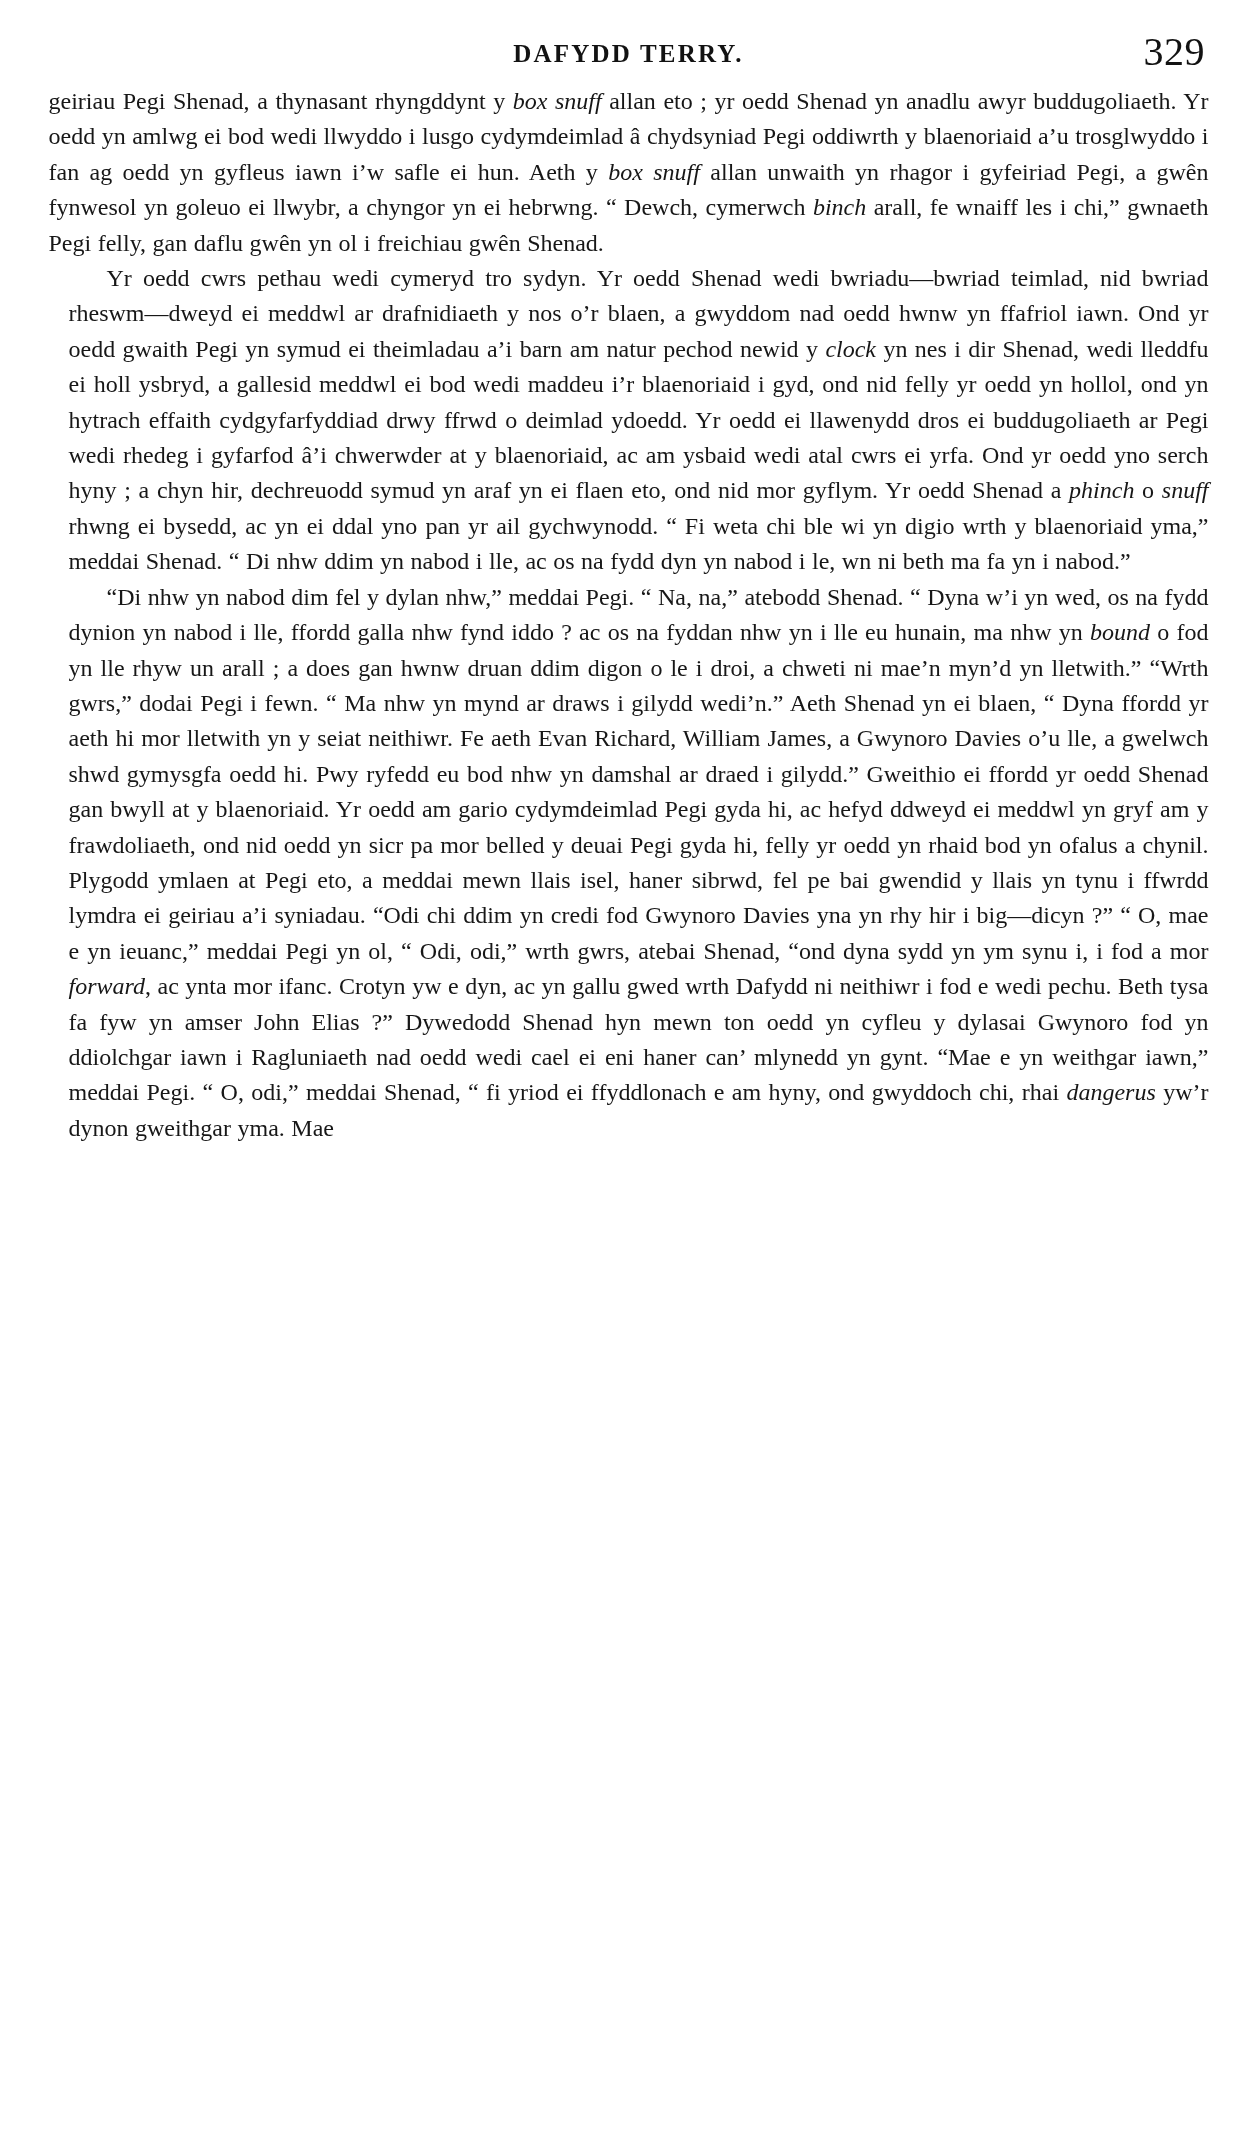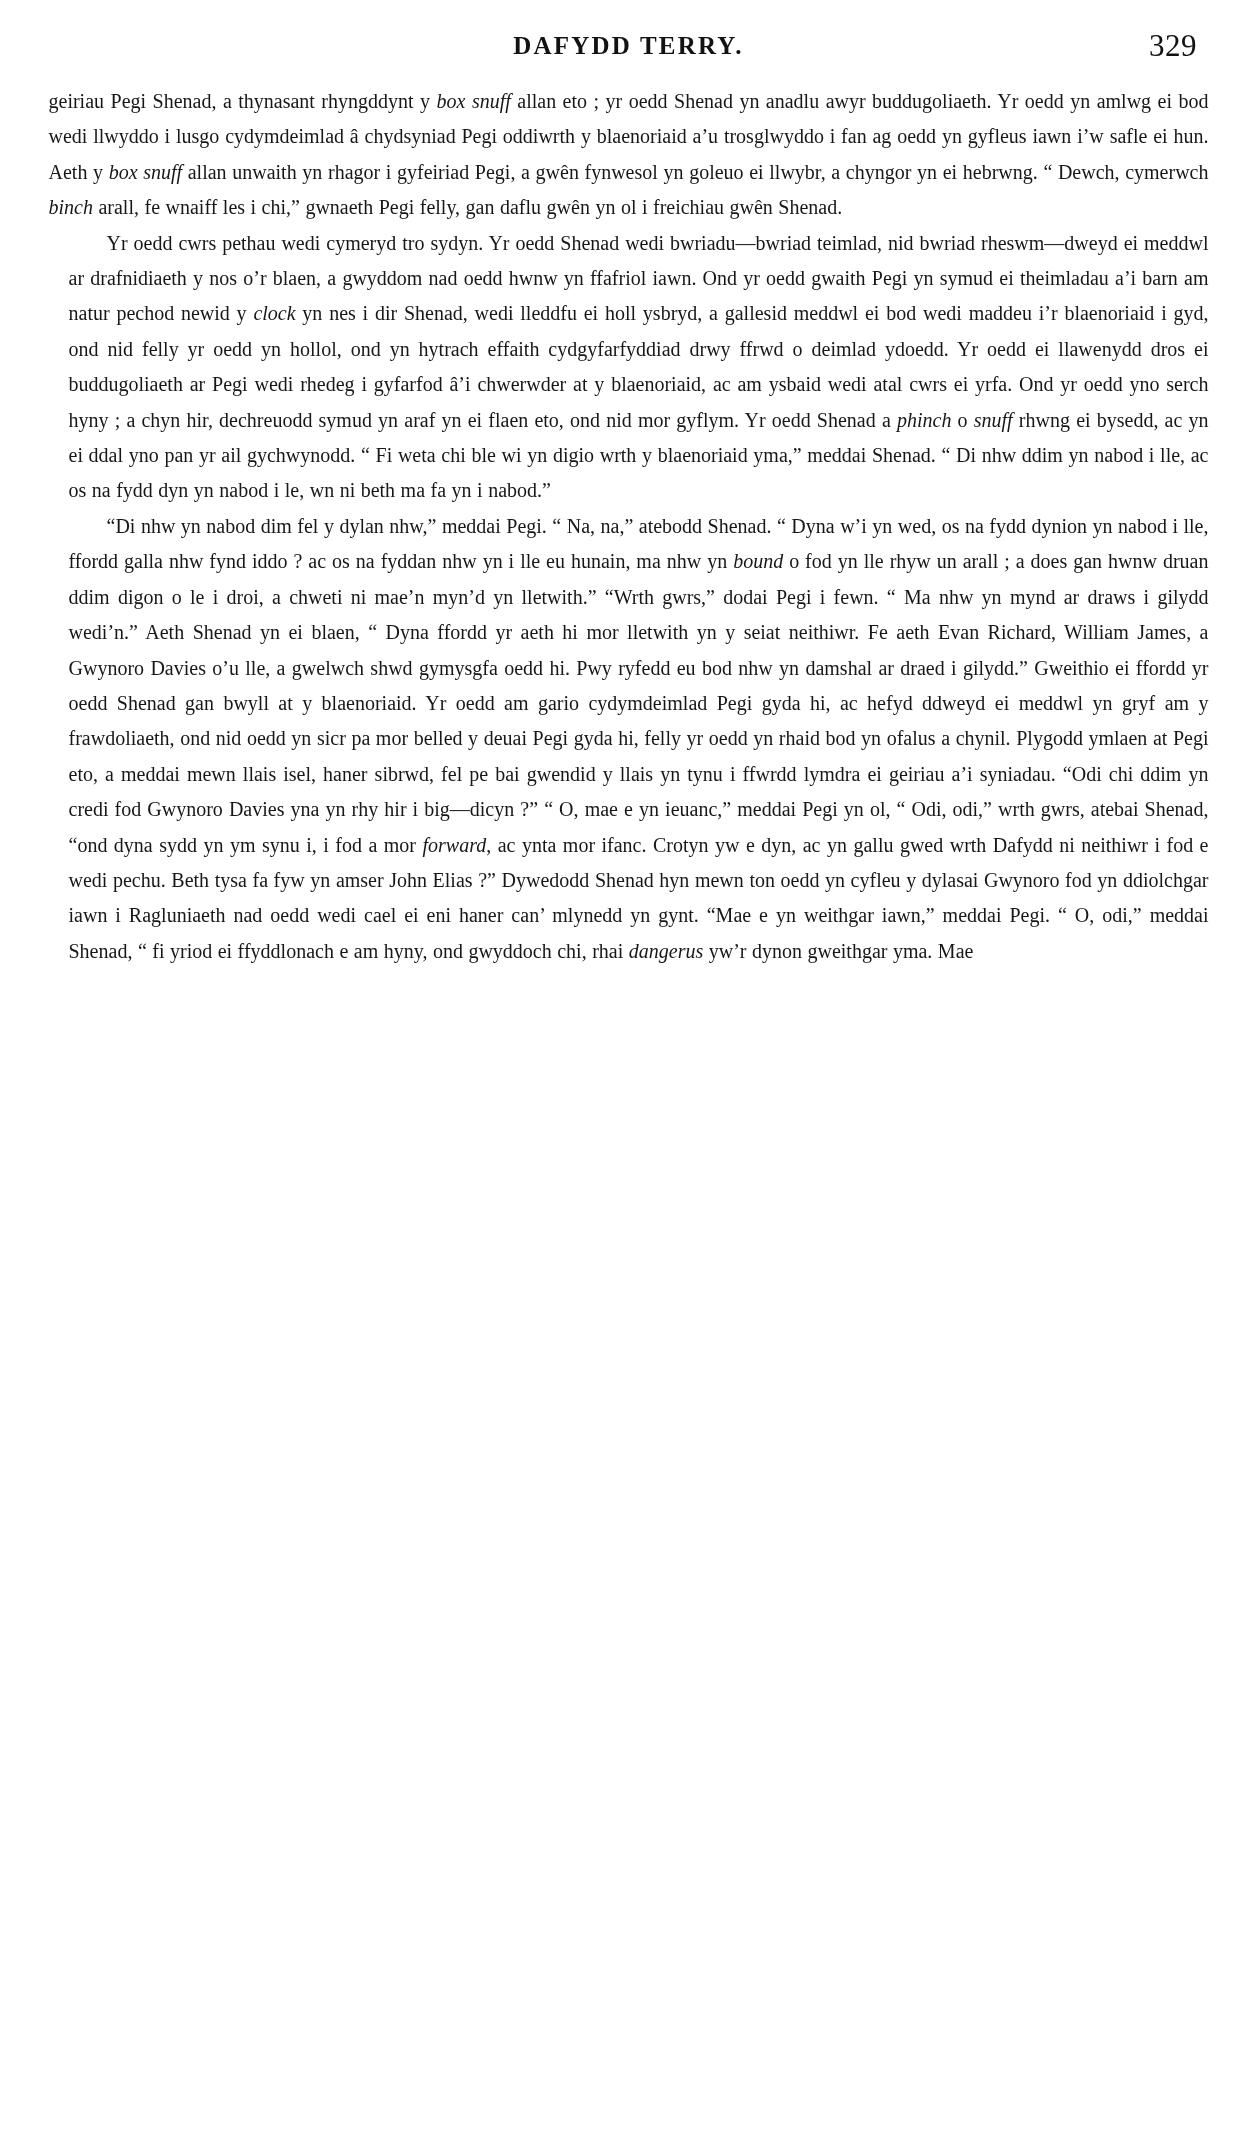--- a/index.html
+++ b/index.html
@@ -24,44 +24,44 @@
   }
   .header {
     position: relative;
     height: 46px;
     margin-bottom: 10px;
   }
   .running-head {
     position: absolute;
     left: 0;
     right: 0;
-    top: 4px;
+    top: 12px;
     text-align: center;
     font-family: "Liberation Serif", serif;
     font-size: 25px;
     letter-spacing: 2.2px;
     font-weight: 700;
     color: #121212;
   }
   .page-number {
     position: absolute;
-    right: 16px;
+    right: 8px;
     top: 0px;
-    font-size: 31px;
+    font-size: 40px;
     font-weight: 400;
     color: #121212;
     letter-spacing: 0.5px;
   }
   .body-text {
     width: 1160px;
     margin: 0 auto;
   }
   p.para {
     margin: 0;
-    font-size: 20px;
+    font-size: 24px;
     line-height: 35.4px;
     text-align: justify;
     text-justify: inter-word;
     color: #171717;
     word-spacing: 0.5px;
   }
   p.para.indent {
     text-indent: 38px;
     margin-left: 20px;
   }

